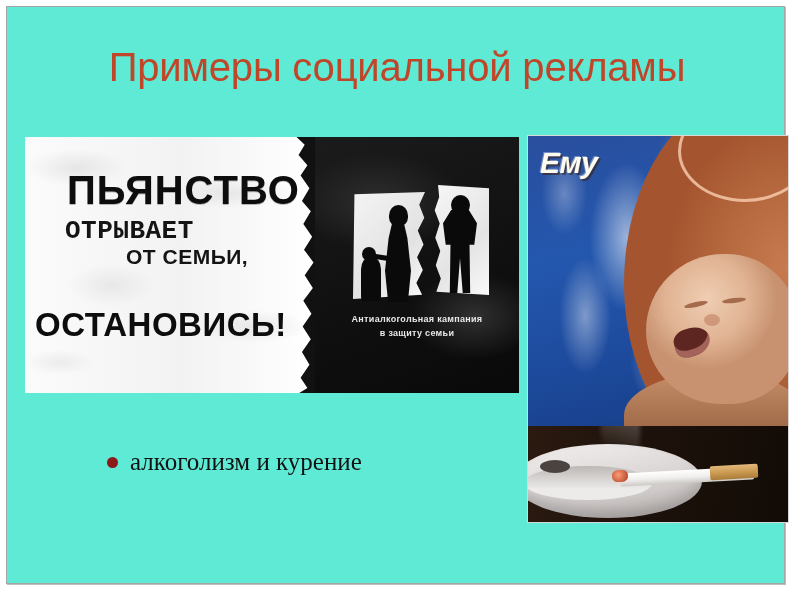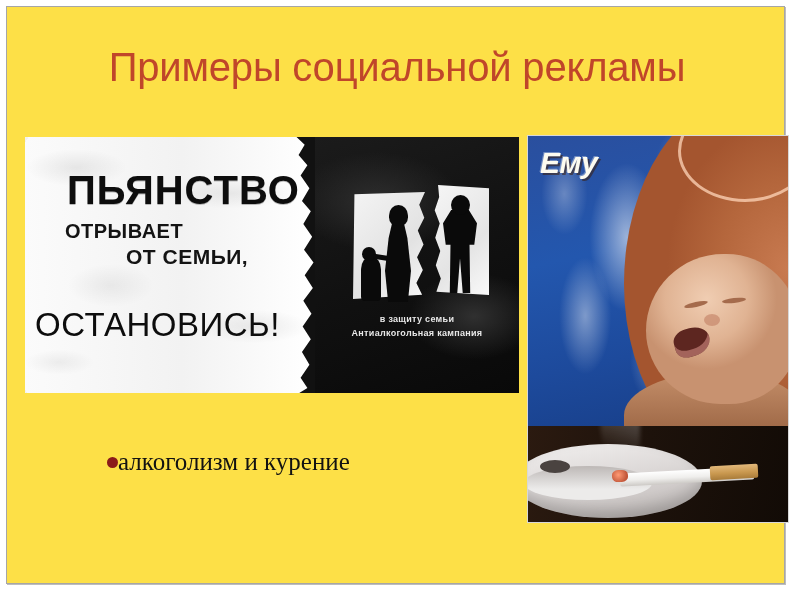--- a/index.html
+++ b/index.html
@@ -21,21 +21,21 @@
 
   
   #slide-frame {
     position: absolute;
     left: 6px;
     top: 6px;
     width: 779px;
     height: 578px;
     border: 1px solid #a6a6a6;
     box-sizing: border-box;
-    background: #fde047;
+    background: #5eead4;
     box-shadow: 1px 1px 0 #bdbdbd;
   }
 
   
   #slide-title {
     position: absolute;
     left: 40px;
     top: 36px;
     width: 700px;
     text-align: center;
@@ -102,23 +102,23 @@
     line-height: 40px;
     letter-spacing: 1px;
     color: #0d0d0d;
     white-space: nowrap;
     text-shadow: 0 1px 0 rgba(0,0,0,0.25);
     margin-left: 28px;
   }
   .alc-t2 {
     position: absolute;
     left: 40px; top: 82px;
-    font-family: Liberation Sans, sans-serif;
-    font-weight: 700;
-    font-size: 20px;
+    font-family: Liberation Mono, monospace;
+    font-weight: 700;
+    font-size: 26px;
     line-height: 25px;
     letter-spacing: 0.5px;
     color: #141414;
     white-space: nowrap;
   }
   .alc-t3 {
     position: absolute;
     left: 57px; top: 107px;
     font-family: "Liberation Sans", sans-serif;
     font-weight: 700;
@@ -126,21 +126,21 @@
     line-height: 25px;
     letter-spacing: 0.5px;
     color: #141414;
     white-space: nowrap;
     margin-left: 44px;
   }
   .alc-t4 {
     position: absolute;
     left: 10px; top: 170px;
     font-family: "Liberation Sans", sans-serif;
-    font-weight: 400;
+    font-weight: 700;
     font-size: 33px;
     line-height: 36px;
     letter-spacing: 0.5px;
     color: #0d0d0d;
     white-space: nowrap;
   }
   
   .sil-panel-left {
     position: absolute;
     left: 38px; top: 55px;
@@ -394,20 +394,21 @@
     filter: blur(2px);
   }
 
   
   #bullet-line {
     position: absolute;
     left: 100px;
     top: 440px;
     display: flex;
     align-items: center;
+    gap: 12px;
   }
   #bullet-dot {
     width: 11px;
     height: 11px;
     border-radius: 50%;
     background: #8B1A1A;
     flex: 0 0 auto;
   }
   #bullet-text {
     font-family: "Liberation Serif", serif;
@@ -440,22 +441,22 @@
         <div class="sil-panel-right"></div>
         <div class="sil-child"></div>
         <div class="sil-child-head"></div>
         <div class="sil-arm"></div>
         <div class="sil-mother"></div>
         <div class="sil-mother-head"></div>
         <div class="sil-father"></div>
         <div class="sil-father-head"></div>
 
         <div class="alc-caption">
+          <div>Антиалкогольная кампания</div>
           <div>в защиту семьи</div>
-          <div>Антиалкогольная кампания</div>
         </div>
       </div>
     </div>
 
     <div id="poster-smoking">
       <div class="smk-top">
         <div class="smk-blue"></div>
         <div class="smk-orange"></div>
         <div class="smk-arc"></div>
         <div class="smk-shoulder"></div>

